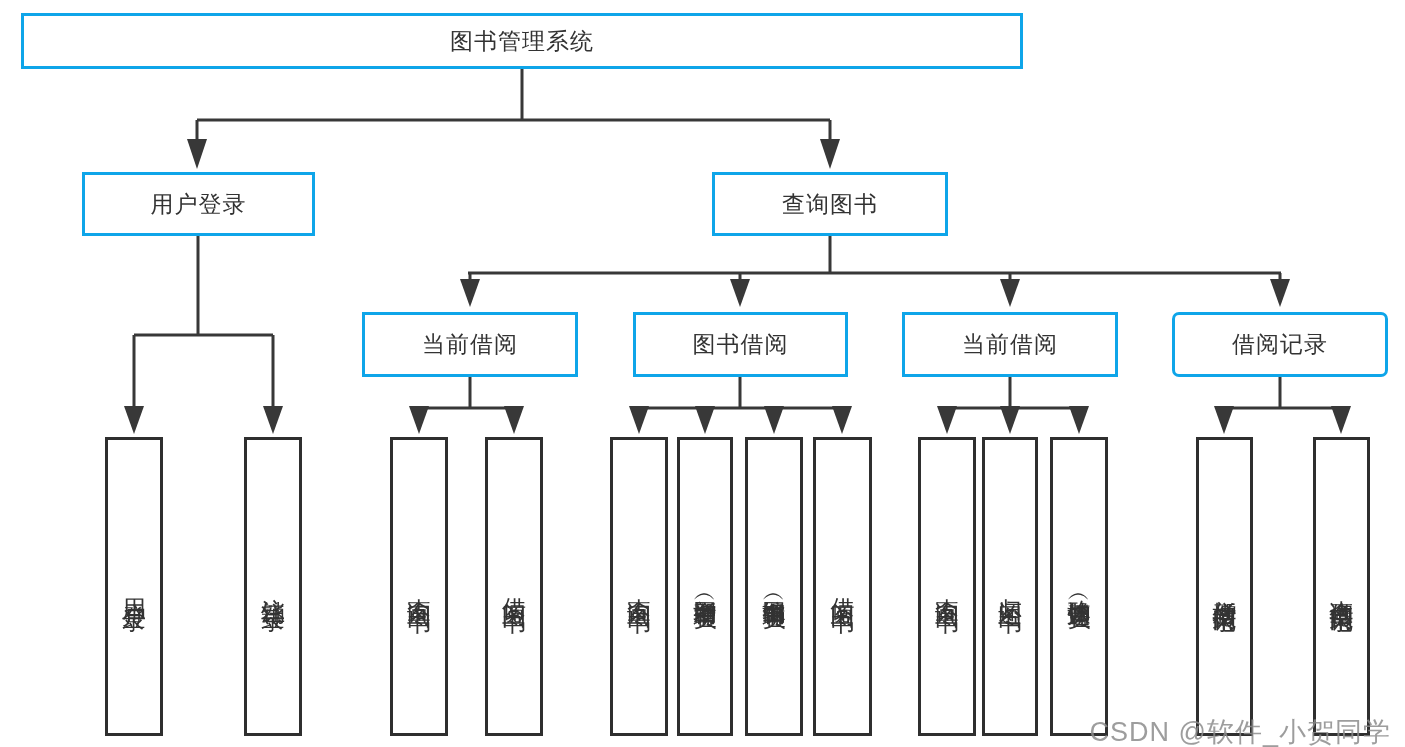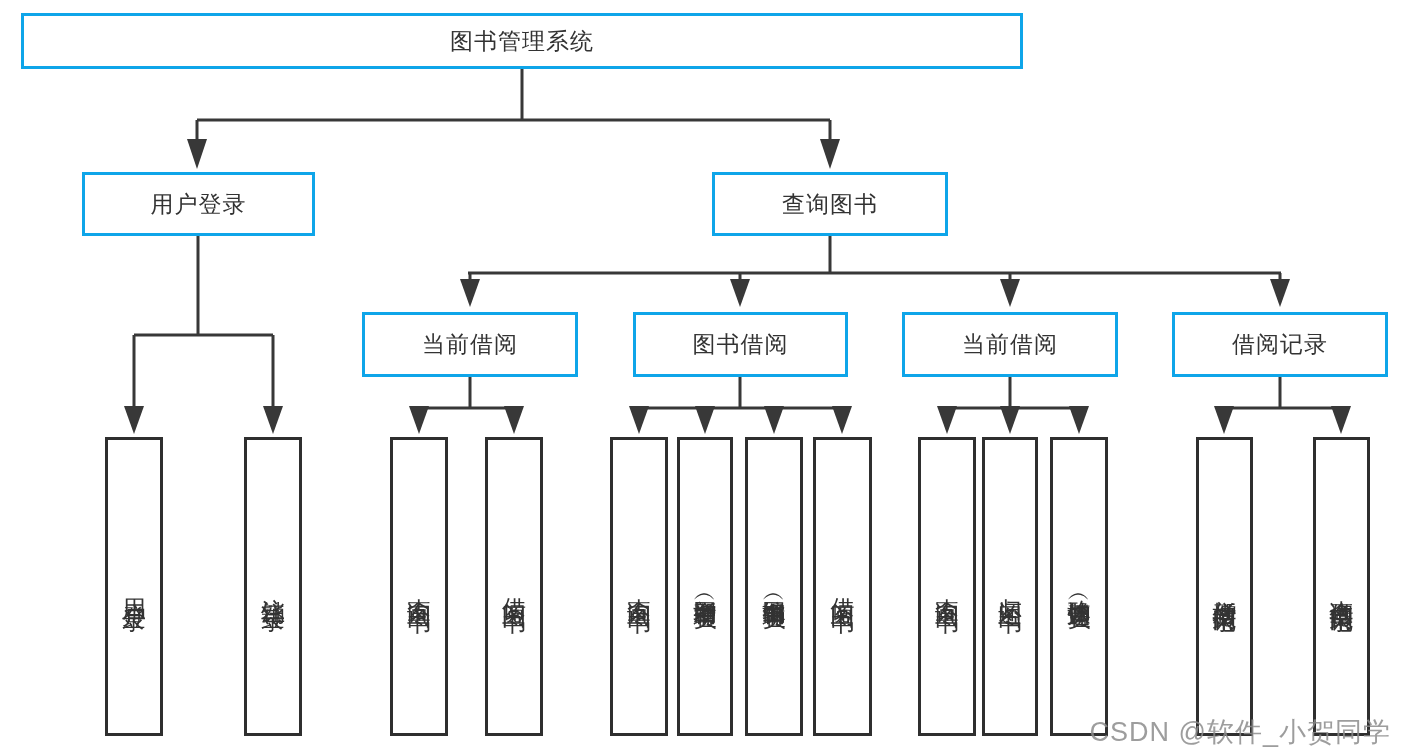--- a/index.html
+++ b/index.html
@@ -120,21 +120,21 @@
 
   <div class="hbox" style="left:362px; top:312px; width:216px; height:65px;">
     <span>当前借阅</span>
   </div>
   <div class="hbox" style="left:902px; top:312px; width:216px; height:65px;">
     <span>当前借阅</span>
   </div>
   <div class="hbox" style="left:633px; top:312px; width:215px; height:65px;">
     <span>图书借阅</span>
   </div>
-  <div class="hbox" style="left:1172px; top:312px; width:216px; height:65px;">
+  <div class="hbox" style="left:1172px; top:312px; width:216px; height:65px;border-radius:7px;">
     <span>借阅记录</span>
   </div>
 
   <div class="vbox" style="left:105px; width:58px;">
     <span class="vtext">用户登录</span>
   </div>
   <div class="vbox" style="left:244px; width:58px;">
     <span class="vtext">注销登录</span>
   </div>
 

